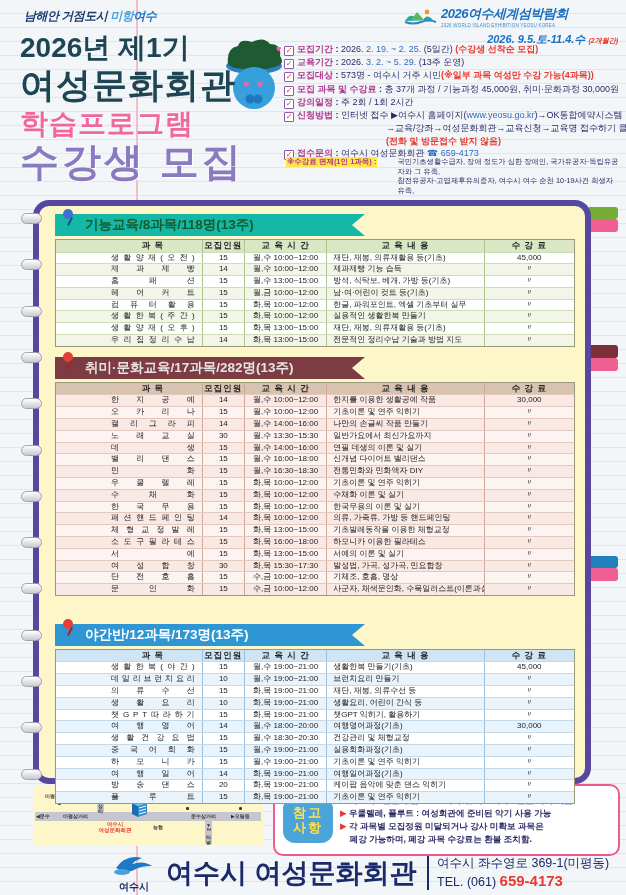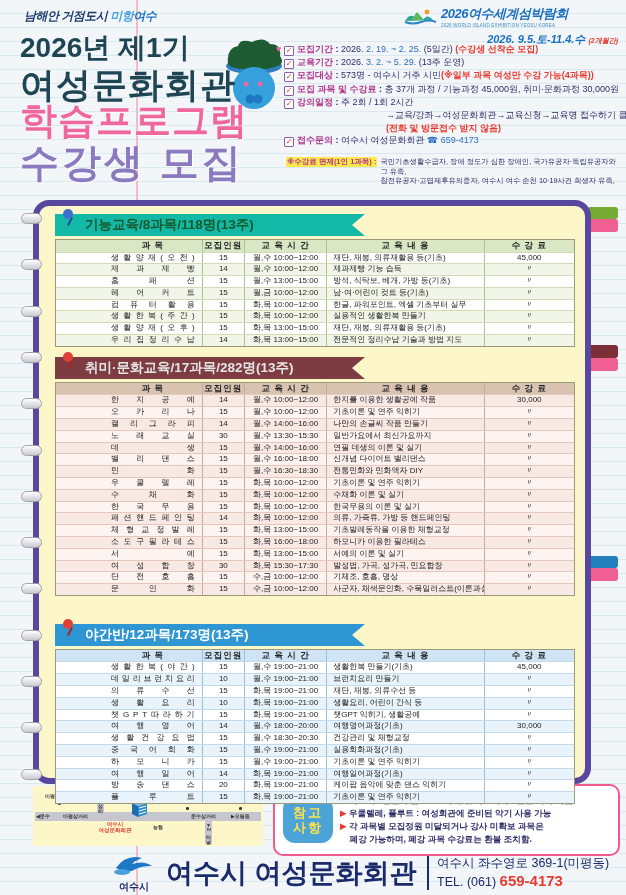--- a/index.html
+++ b/index.html
@@ -25,34 +25,34 @@
   .expo-txt{text-align:left;}
   .expo-title{font-size:13px;font-weight:bold;color:#1a6fc0;font-style:italic;letter-spacing:-0.5px;}
   .expo-sub{font-size:4.5px;color:#3b8cc8;letter-spacing:0.2px;}
   .expo-date{font-size:11px;font-weight:bold;font-style:italic;color:#1a6fc0;margin-top:3px;}
   .expo-date .n{color:#e8392f;font-size:7px;}
 
   
   .titleblock{position:absolute;left:20px;top:34px;z-index:2;line-height:1.0;}
   .t1{font-size:28px;font-weight:900;color:#1d4553;letter-spacing:0px;}
   .t2{font-size:35px;font-weight:900;color:#1d4553;margin-top:5px;letter-spacing:1px;}
-  .t3{font-size:37px;font-weight:900;color:#f0679e;letter-spacing:1px;text-shadow:1px 1px 0 #fff;}
+  .t3{font-size:28px;font-weight:900;color:#f0679e;margin-top:8px;letter-spacing:1px;text-shadow:1px 1px 0 #fff;}
   .t4{font-size:39px;font-weight:900;color:#8b7ac0;margin-top:4px;letter-spacing:3px;text-shadow:1px 1px 0 #fff;}
   .mascot{position:absolute;left:224px;top:36px;z-index:1;}
 
   
   .infolist{position:absolute;left:284px;top:43px;width:338px;font-size:9px;z-index:2;}
   .info-item{line-height:13.2px;white-space:nowrap;}
   .cb{display:inline-block;width:8px;height:8px;border:1.3px solid #8b5bb0;border-radius:1px;background:#fff;
       color:#e8392f;font-size:8px;line-height:7px;font-weight:bold;text-align:center;margin-right:3px;vertical-align:-1px;}
   .info-lbl{color:#b0368f;font-weight:bold;}
   .info-colon{color:#2b2b66;font-weight:bold;}
   .info-cont{margin-left:102px;line-height:12.5px;white-space:nowrap;}
   .exempt{position:absolute;left:286px;top:157px;width:336px;font-size:7.3px;z-index:2;display:flex;}
-  .exempt-lbl{color:#b0368f;font-weight:bold;background:#ffe84a;height:10px;padding:0 1px;white-space:nowrap;margin-right:3px;font-size:7.5px;}
+  .exempt-lbl{color:#b0368f;font-weight:bold;background:#ffe84a;height:10px;padding:0 1px;white-space:nowrap;margin-right:20px;font-size:7.5px;}
   .exempt-lines{color:#2b2b66;line-height:9.6px;}
 
   
   .page{position:absolute;left:33px;top:200px;width:558px;height:584px;background:#fdf6c9;
         border:6px solid #57479e;border-radius:16px;box-sizing:border-box;z-index:3;padding:8px 12px 6px 16px;}
   .ring{position:absolute;left:21px;width:21px;height:11px;border-radius:6px;
         background:linear-gradient(#ffffff,#c9c9d2);border:1.5px solid #a2a2ae;box-sizing:border-box;z-index:5;}
   .tab{position:absolute;left:589px;width:29px;z-index:2;border-radius:0 3px 3px 0;}
   .tab-g{top:207px;height:12px;background:#76ac35;}
   .tab-p1{top:219px;height:13px;background:#ef5f92;}
@@ -172,20 +172,21 @@
     <text x="52" y="16" font-size="9" fill="#f2679f">♥</text>
   </svg>
 </div>
 
 <div class="infolist">
     <div class="info-item"><span class="cb">✓</span><span class="info-lbl">모집기간</span><span class="info-colon"> : </span><span><span class="c-navy">2026. </span><span class="c-blue">2. 19. ~ 2. 25.</span><span class="c-navy"> (5일간) </span><span class="c-red">(수강생 선착순 모집)</span></span></div>
     <div class="info-item"><span class="cb">✓</span><span class="info-lbl">교육기간</span><span class="info-colon"> : </span><span><span class="c-navy">2026. </span><span class="c-blue">3. 2. ~ 5. 29.</span><span class="c-navy"> (13주 운영)</span></span></div>
     <div class="info-item"><span class="cb">✓</span><span class="info-lbl">모집대상</span><span class="info-colon"> : </span><span><span class="c-navy">573명 - 여수시 거주 시민</span><span class="c-red">(※일부 과목 여성만 수강 가능(4과목))</span></span></div>
     <div class="info-item"><span class="cb">✓</span><span class="info-lbl">모집 과목 및 수강료</span><span class="info-colon"> : </span><span><span class="c-navy">총 37개 과정 / 기능과정 45,000원, 취미·문화과정 30,000원</span></span></div>
     <div class="info-item"><span class="cb">✓</span><span class="info-lbl">강의일정</span><span class="info-colon"> : </span><span><span class="c-navy">주 2회 / 1회 2시간</span></span></div>
+    <div class="info-item"><span class="cb">✓</span><span class="info-lbl">신청방법</span><span class="info-colon"> : </span><span><span class="c-navy">인터넷 접수 ▶여수시 홈페이지(</span><span class="c-blue">www.yeosu.go.kr</span><span class="c-navy">)→OK통합예약시스템</span></span></div>
     <div class="info-cont"><span class="c-navy">→교육/강좌→여성문화회관→교육신청→교육명 접수하기 클릭</span></div>
     <div class="info-cont"><span class="c-red">(전화 및 방문접수 받지 않음)</span></div>
     <div class="info-item"><span class="cb">✓</span><span class="info-lbl">접수문의</span><span class="info-colon"> : </span><span><span class="c-navy">여수시 여성문화회관 </span><span class="c-blue">☎ 659-4173</span></span></div>
   </div>
 
 <div class="exempt">
   <span class="exempt-lbl">※수강료 면제(1인 1과목) :</span>
   <span class="exempt-lines">
       <div>국민기초생활수급자, 장애 정도가 심한 장애인, 국가유공자·독립유공자와 그 유족,</div>
       <div>참전유공자·고엽제후유의증자, 여수시 여수 순천 10·19사건 희생자 유족,</div>
@@ -617,21 +618,21 @@
             <span>G</span>
             <span>P</span>
             <span>T</span>
             <span>따</span>
             <span>라</span>
             <span>하</span>
             <span>기</span>
           </div>
           <div class="c-num">15</div>
           <div class="c-time">화,목 19:00~21:00</div>
-          <div class="c-desc">챗GPT 익히기, 생활공예</div>
+          <div class="c-desc">챗GPT 익히기, 활용하기</div>
           <div class="c-fee">〃</div>
         </div>
         <div class="trow">
           <div class="jname">
             <span>여</span>
             <span>행</span>
             <span>영</span>
             <span>어</span>
           </div>
           <div class="c-num">14</div>

